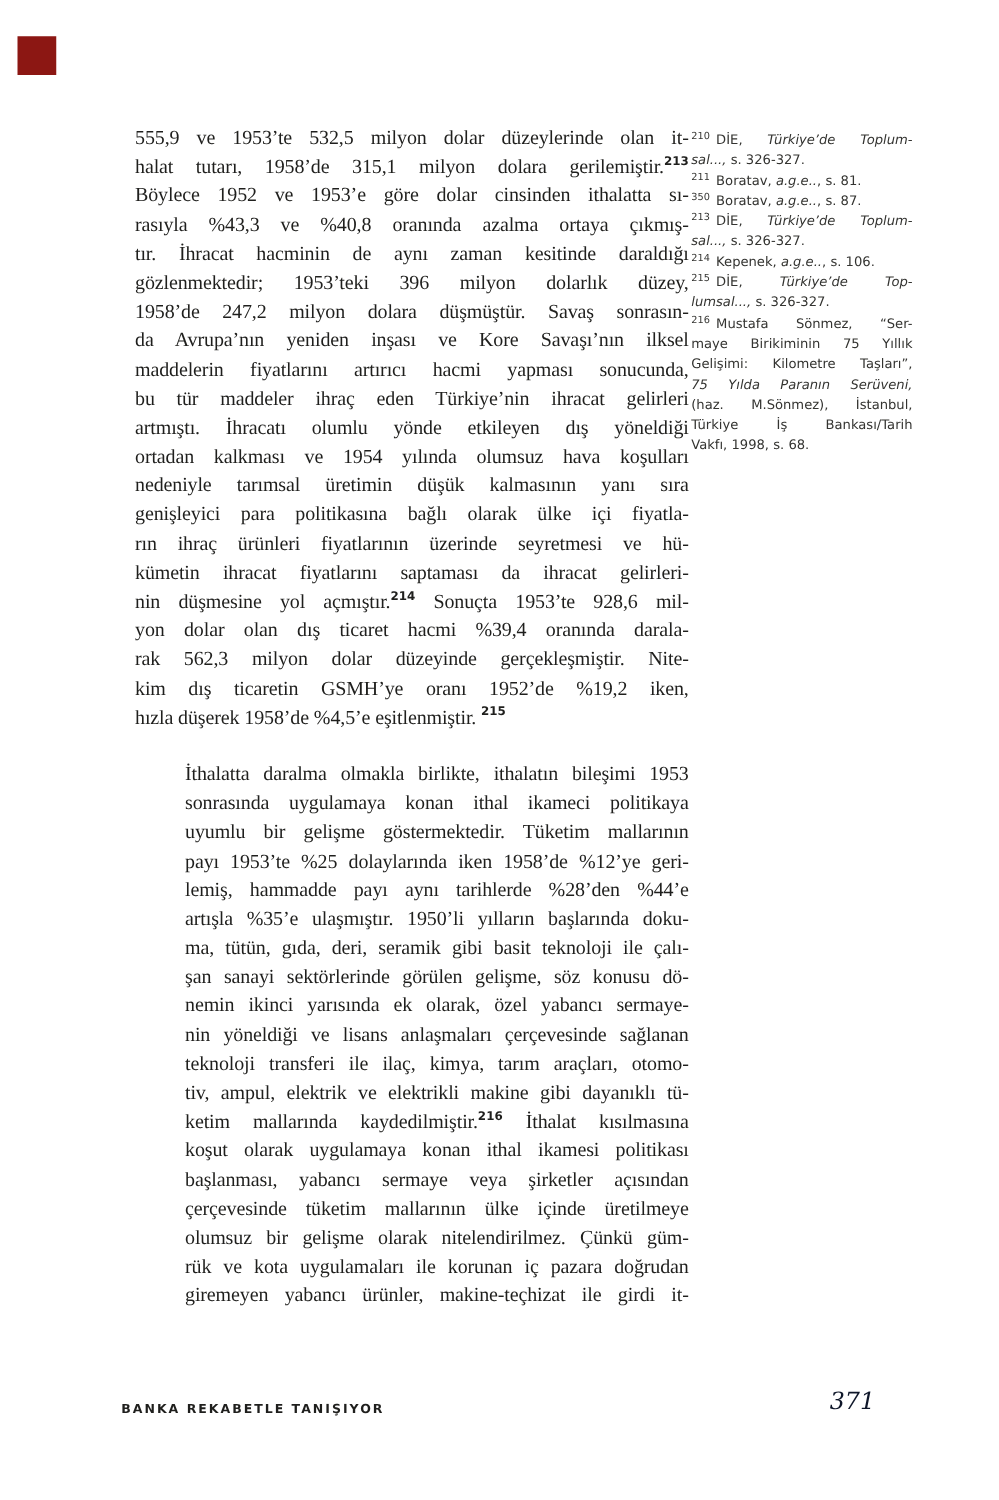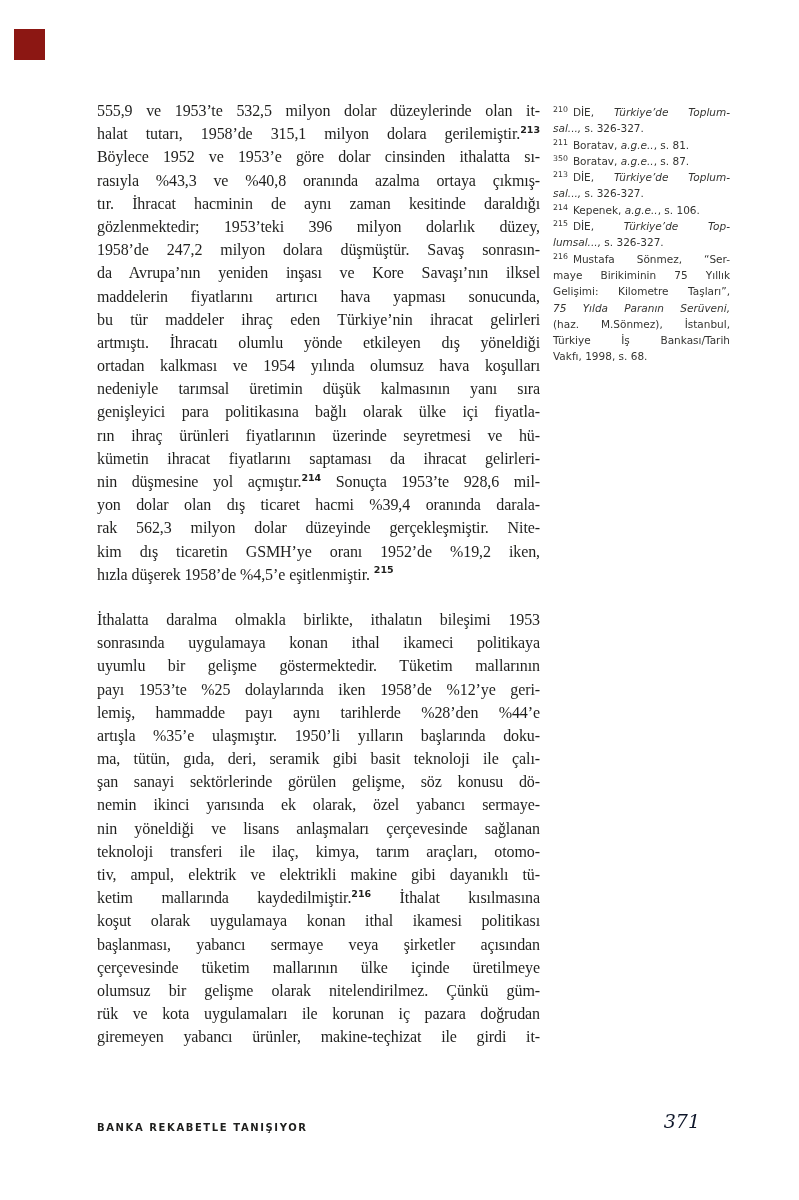--- a/index.html
+++ b/index.html
@@ -10,29 +10,29 @@
     overflow: hidden;
     font-family: "Liberation Serif", "DejaVu Serif", serif;
   }
   .corner-square {
     position: absolute;
     left: 14px; top: 29px;
     width: 31px; height: 31px;
   }
   .body-col {
     position: absolute;
-    left: 97px; top: 99px;
+    left: 108px; top: 99px;
     width: 443px;
     font-size: 16px;
     line-height: 23.2px;
     letter-spacing: -0.1px;
     color: #1f1f1d;
   }
   .paragraph { margin: 0; }
-  .paragraph + .paragraph { margin-top: 22px; }
+  .paragraph + .paragraph { margin-top: 22px; margin-left: 40px; }
   .body-line {
     text-align: justify;
     text-align-last: justify;
     white-space: normal;
     height: 23.2px;
   }
   .body-line.align-left { text-align-last: left; }
   .bsup {
     font-family: "DejaVu Sans", sans-serif;
     font-weight: bold;
@@ -93,21 +93,21 @@
   <main class="body-col" id="body-col">
       <div class="paragraph">
         <div class="body-line">555,9 ve 1953’te 532,5 milyon dolar düzeylerinde olan it-</div>
         <div class="body-line">halat tutarı, 1958’de 315,1 milyon dolara gerilemiştir.<span class="bsup">213</span></div>
         <div class="body-line">Böylece 1952 ve 1953’e göre dolar cinsinden ithalatta sı-</div>
         <div class="body-line">rasıyla %43,3 ve %40,8 oranında azalma ortaya çıkmış-</div>
         <div class="body-line">tır. İhracat hacminin de aynı zaman kesitinde daraldığı</div>
         <div class="body-line">gözlenmektedir; 1953’teki 396 milyon dolarlık düzey,</div>
         <div class="body-line">1958’de 247,2 milyon dolara düşmüştür. Savaş sonrasın-</div>
         <div class="body-line">da Avrupa’nın yeniden inşası ve Kore Savaşı’nın ilksel</div>
-        <div class="body-line">maddelerin fiyatlarını artırıcı hava yapması sonucunda,</div>
+        <div class="body-line">maddelerin fiyatlarını artırıcı hacmi yapması sonucunda,</div>
         <div class="body-line">bu tür maddeler ihraç eden Türkiye’nin ihracat gelirleri</div>
         <div class="body-line">artmıştı. İhracatı olumlu yönde etkileyen dış yöneldiği</div>
         <div class="body-line">ortadan kalkması ve 1954 yılında olumsuz hava koşulları</div>
         <div class="body-line">nedeniyle tarımsal üretimin düşük kalmasının yanı sıra</div>
         <div class="body-line">genişleyici para politikasına bağlı olarak ülke içi fiyatla-</div>
         <div class="body-line">rın ihraç ürünleri fiyatlarının üzerinde seyretmesi ve hü-</div>
         <div class="body-line">kümetin ihracat fiyatlarını saptaması da ihracat gelirleri-</div>
         <div class="body-line">nin düşmesine yol açmıştır.<span class="bsup">214</span> Sonuçta 1953’te 928,6 mil-</div>
         <div class="body-line">yon dolar olan dış ticaret hacmi %39,4 oranında darala-</div>
         <div class="body-line">rak 562,3 milyon dolar düzeyinde gerçekleşmiştir. Nite-</div>

